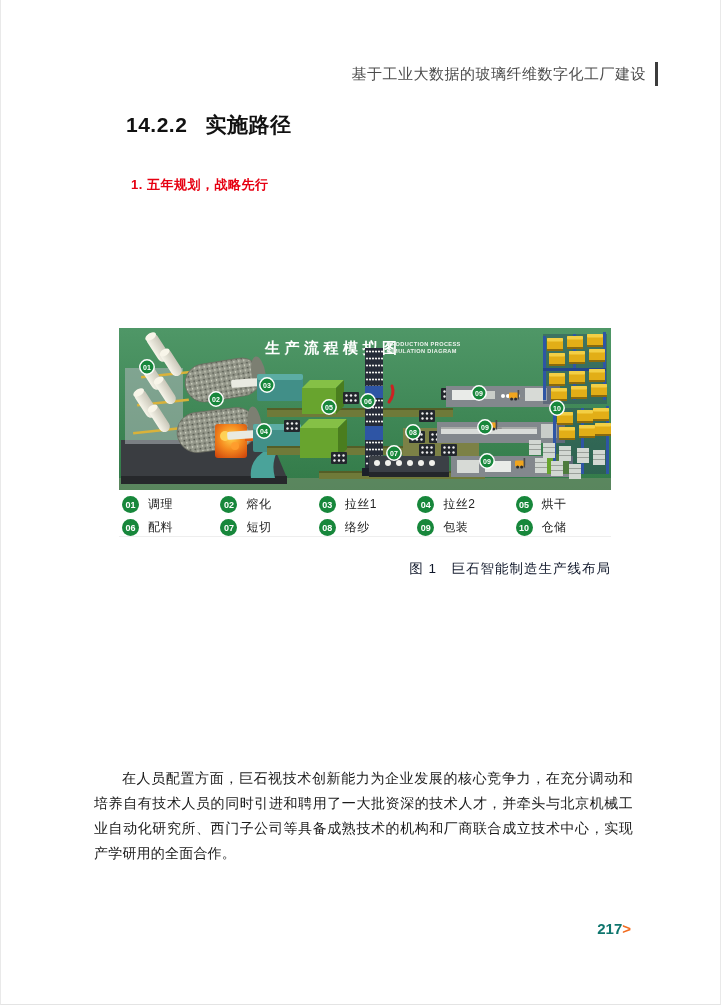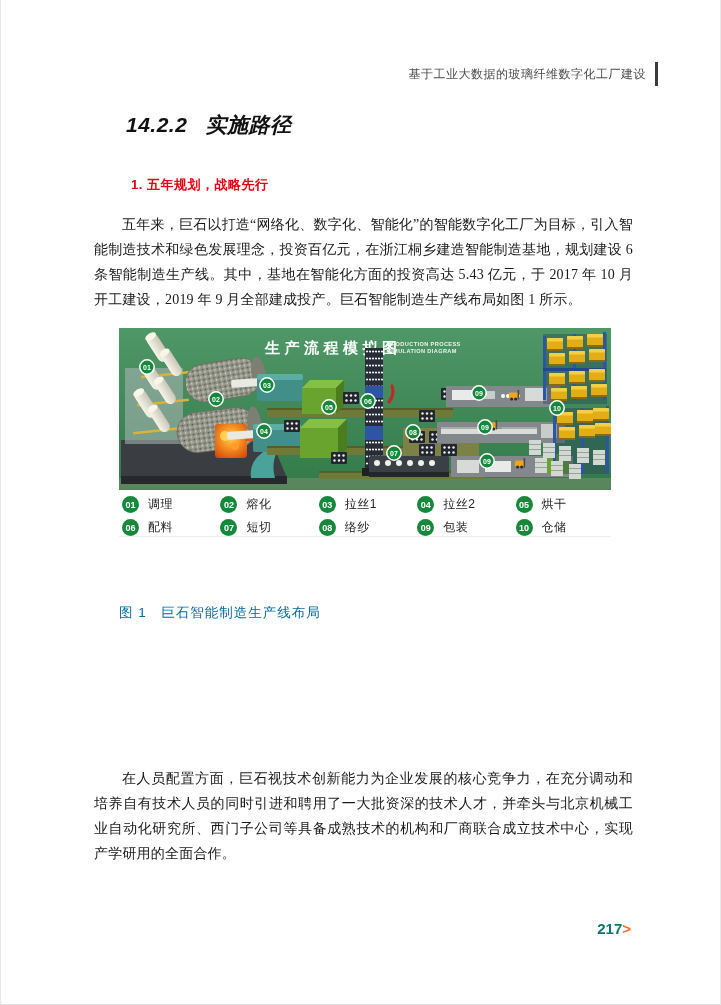--- a/index.html
+++ b/index.html
@@ -10,24 +10,24 @@
     background:#fff;
     border-left:1px solid #e9e9e9;
     border-right:1px solid #e9e9e9;
     border-bottom:1px solid #e4e4e4;
     font-family:"Liberation Sans","DejaVu Sans",sans-serif;
     overflow:hidden;
   }
   .abs{position:absolute;}
   
   .header{top:62px;right:62px;display:flex;align-items:center;}
-  .header-text{font-size:12px;color:#4c4c4c;letter-spacing:.5px;}
+  .header-text{font-size:15px;color:#4c4c4c;letter-spacing:.5px;}
   .header-bar{width:3px;height:24px;background:#3c3c3c;margin-left:9px;}
   
-  .sec-title{left:125px;top:111px;font-size:21px;font-weight:bold;color:#111;letter-spacing:.5px;font-style:italic;}
+  .sec-title{left:125px;top:111px;font-size:21px;font-weight:bold;color:#111;letter-spacing:.5px;}
   .sec-title .gap{display:inline-block;width:18px;}
   
   .red-h{left:130px;font-size:13px;font-weight:bold;color:#e60012;letter-spacing:.5px;}
   
   .para{
     left:93px;width:539px;
     font-family:"Liberation Serif","DejaVu Serif",serif;
     font-size:14px;line-height:25px;color:#191919;
     text-align:justify;text-indent:2em;letter-spacing:.2px;
   }
@@ -35,42 +35,41 @@
   .figure{left:118px;top:328px;width:492px;border-bottom:1px solid #eee;padding-bottom:0;}
   .scene{display:block;}
   .legend-row{display:flex;margin-top:6px;}
   .legend-item{width:98.4px;display:flex;align-items:center;}
   .legend-num{
     flex:0 0 17px;width:17px;height:17px;border-radius:50%;
     background:#17873b;color:#fff;font-size:9px;font-weight:bold;
     display:flex;align-items:center;justify-content:center;margin-left:3px;
   }
   .legend-label{font-size:12px;color:#222;margin-left:9px;letter-spacing:.5px;}
-  .caption{left:118px;top:560px;width:492px;text-align:left;font-size:13.5px;color:#0369a1;letter-spacing:1px;margin-top:44px;}
+  .caption{left:118px;top:560px;width:492px;text-align:right;font-size:13.5px;color:#0f172a;letter-spacing:1px;}
   
   .pageno{top:920px;right:89px;font-size:15px;font-weight:bold;}
   .pageno .num{color:#0f766e;}
   .pageno .arr{color:#f26d21;}
 </style>
 </head>
 <body>
 
 <div id="page">
 
   <div class="abs header">
     <span class="header-text">基于工业大数据的玻璃纤维数字化工厂建设</span>
     <span class="header-bar"></span>
   </div>
 
   <div class="abs sec-title">
     <span>14.2.2</span><span class="gap"></span><span>实施路径</span>
   </div>
 
   <div class="abs red-h" style="top:176px;">1. 五年规划，战略先行</div>
-  <div class="abs para" style="top:212px;">五年来，巨石以打造“网络化、数字化、智能化”的智能数字化工厂为目标，引入智能制造技术和绿色发展理念，投资百亿元，在浙江桐乡建造智能制造基地，规划建设 6 条智能制造生产线。其中，基地在智能化方面的投资高达 5.43 亿元，于 2017 年 10 月开工建设，2019 年 9 月全部建成投产。巨石智能制造生产线布局如图 1 所示。</div>
 
   <div class="abs figure">
     <svg class="scene" width="492" height="162" viewBox="0 0 492 162">
       <defs>
         <linearGradient id="bgGrad" x1="0" y1="0" x2="0" y2="1">
           <stop offset="0" stop-color="#4f9767"></stop>
             <stop offset="1" stop-color="#327a48"></stop>
         </linearGradient>
         <linearGradient id="cylGrad" x1="0" y1="0" x2="1" y2="0">
           <stop offset="0" stop-color="#f7f5ea"></stop>

